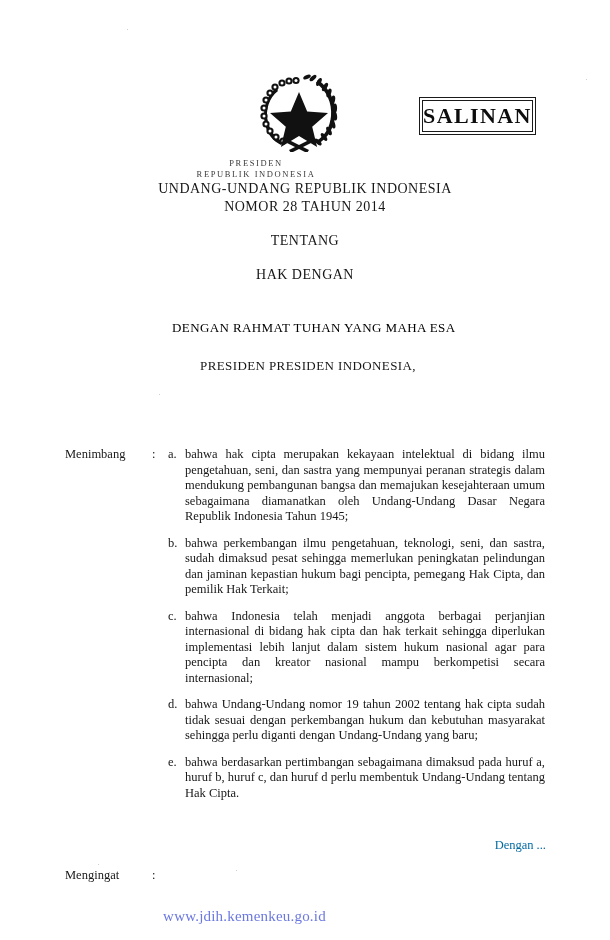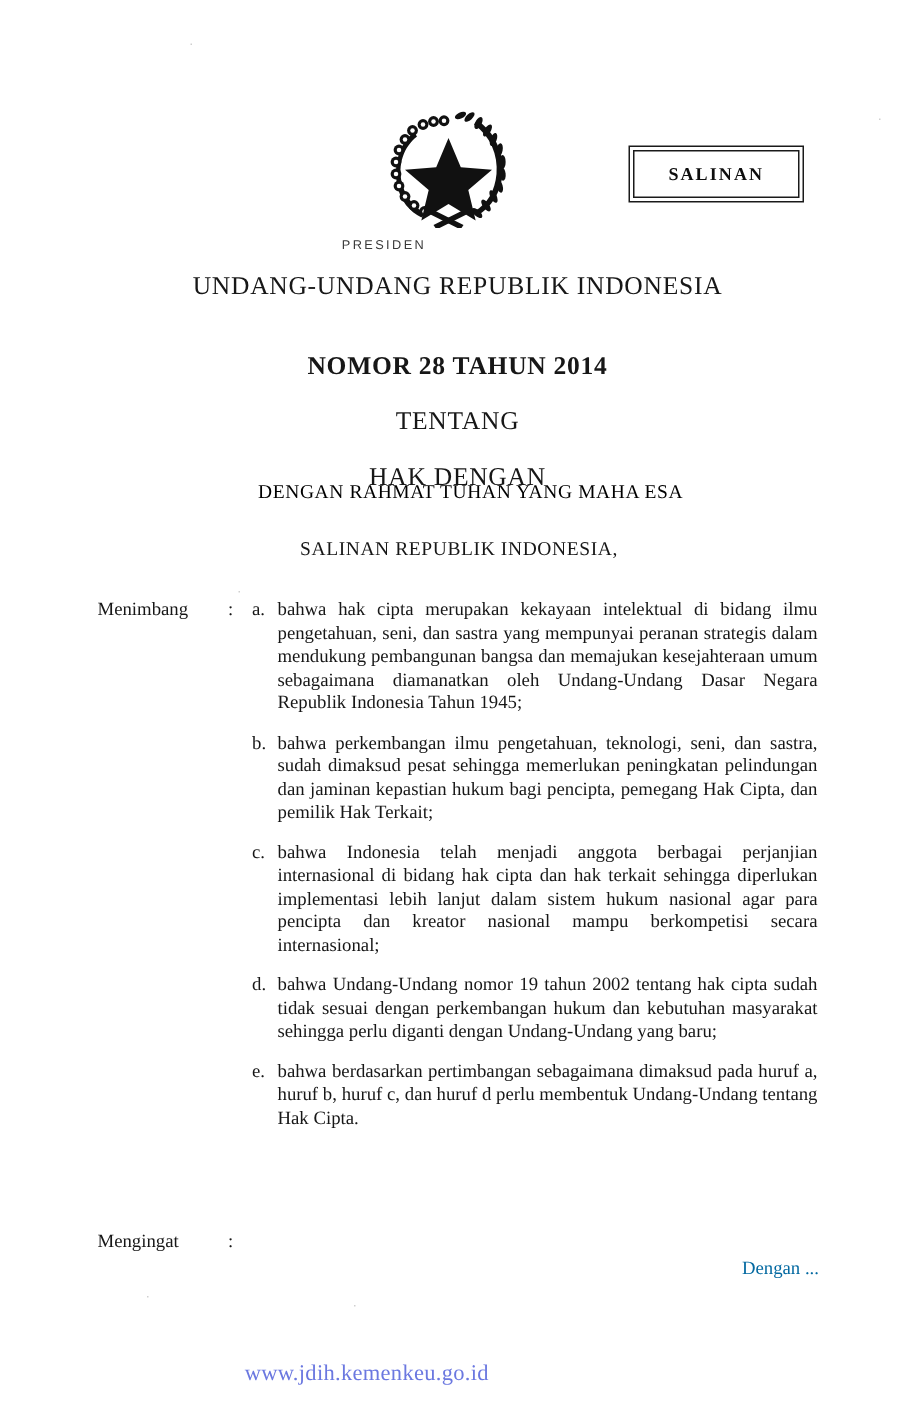--- a/index.html
+++ b/index.html
@@ -57,58 +57,58 @@
     border: 1px solid #1a1a1a;
     box-sizing: border-box;
     display: flex;
     align-items: center;
     justify-content: center;
   }
 
   .salinan-text {
     font-family: "Liberation Serif", "DejaVu Serif", serif;
     font-weight: bold;
-    font-size: 12px;
+    font-size: 22px;
     letter-spacing: 1.4px;
     color: #0d0d0d;
     line-height: 1;
   }
 
   
   .presiden-header {
     position: absolute;
     left: 0;
     top: 158px;
     width: 512px;
     text-align: center;
-    font-family: Liberation Sans, sans-serif;
+    font-family: Liberation Serif, serif;
     font-size: 8.5px;
     letter-spacing: 1.6px;
     line-height: 11px;
     color: #3a3a3a;
   }
 
   
   .title-block {
     position: absolute;
     left: 0;
     top: 182px;
     width: 610px;
     text-align: center;
   }
 
   .title-line {
-    font-size: 17px;
+    font-size: 14px;
     letter-spacing: 0.5px;
     color: #171717;
     line-height: 1;
   }
 
   .t-uu      { margin-top: 0; }
-  .t-nomor   { margin-top: 36px; font-weight: bold; }
+  .t-nomor   { margin-top: 4px; }
   .t-tentang { margin-top: 20px; }
   .t-hak     { margin-top: 20px; }
 
   
   .rahmat {
     position: absolute;
     left: 172px;
     top: 320px;
     font-size: 13px;
     letter-spacing: 0.4px;
@@ -132,20 +132,21 @@
     left: 65px;
     width: 480px;
   }
 
   .clause-menimbang { top: 399px; }
   .clause-mengingat { top: 820px; }
 
   .clause-head {
     display: flex;
     align-items: flex-start;
+    margin-top: 48px;
   }
 
   .clause-label {
     width: 87px;
     flex: 0 0 87px;
     font-size: 12.5px;
     line-height: 15px;
     color: #171717;
   }
 
@@ -299,32 +300,33 @@
   </div>
 
   <div class="salinan-box">
     <div class="salinan-inner">
       <span class="salinan-text">SALINAN</span>
     </div>
   </div>
 
   <div class="presiden-header">
     <div>PRESIDEN</div>
+    <div>REPUBLIK  INDONESIA</div>
   </div>
 
   <div class="title-block">
     <div class="title-line t-uu">UNDANG-UNDANG REPUBLIK INDONESIA</div>
     <div class="title-line t-nomor">NOMOR 28 TAHUN 2014</div>
     <div class="title-line t-tentang">TENTANG</div>
     <div class="title-line t-hak">HAK DENGAN</div>
   </div>
 
   <div class="rahmat">DENGAN RAHMAT TUHAN YANG MAHA ESA</div>
 
-  <div class="presiden-ri">SALINAN REPUBLIK INDONESIA,</div>
+  <div class="presiden-ri">PRESIDEN PRESIDEN INDONESIA,</div>
 
   <div class="clause clause-menimbang">
     <div class="clause-head">
       <div class="clause-label">Menimbang</div>
       <div class="clause-colon">:</div>
       <div class="clause-body">
 
         <div class="item">
           <div class="item-marker">a.</div>
           <div class="item-text">bahwa hak cipta merupakan kekayaan intelektual di bidang ilmu pengetahuan, seni, dan sastra yang mempunyai peranan strategis dalam mendukung pembangunan bangsa dan memajukan kesejahteraan umum sebagaimana diamanatkan oleh Undang-Undang Dasar Negara Republik Indonesia Tahun 1945;</div>

